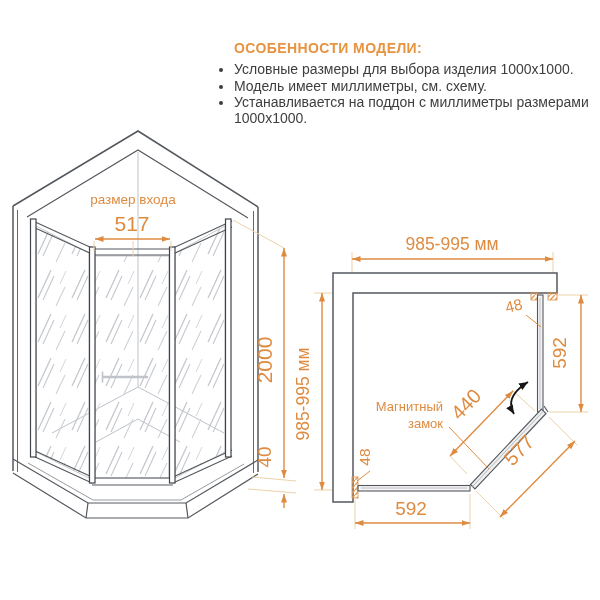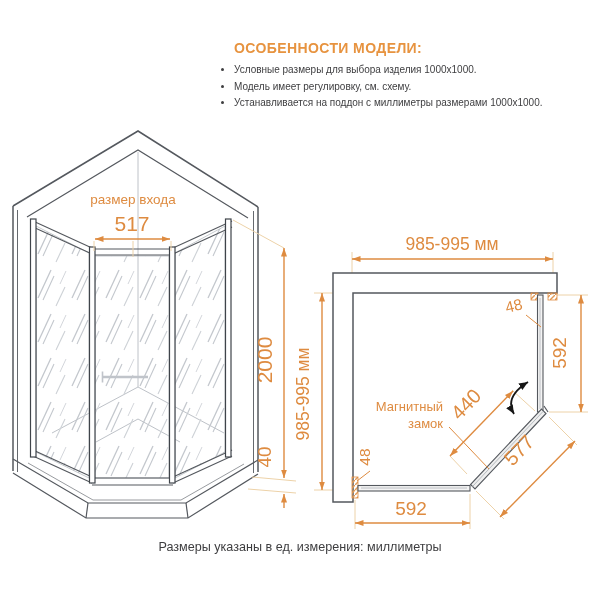--- a/index.html
+++ b/index.html
@@ -1,37 +1,37 @@
 <!DOCTYPE html>
 <html><head>
 <meta charset="utf-8">
 <style>
   html,body{margin:0;padding:0;background:#ffffff;}
   #canvas{position:relative;width:600px;height:600px;background:#ffffff;overflow:hidden;
           font-family:"Liberation Sans", sans-serif;}
   .features{position:absolute;left:212px;top:40px;width:380px;}
   .features h3{margin:0 0 6px 22px;font-size:14px;font-weight:800;letter-spacing:.4px;color:#E7933F;}
   .features ul{margin:0;padding:0 0 0 22px;list-style:disc;color:#3E3E40;}
-  .features li{font-size:10px;line-height:15.6px;margin:0 0 1px 0;}
+  .features li{font-size:14px;line-height:15.6px;margin:0 0 1px 0;}
   .footer-note{position:absolute;left:0;right:0;top:540px;text-align:center;
                font-size:12.6px;color:#3E3E40;}
   svg text{font-family:"Liberation Sans", sans-serif;}
   .dimtxt{fill:#DE8B40;}
 </style>
 </head>
 <body>
 
 <div id="canvas">
 
   
   <div class="features">
     <h3>ОСОБЕННОСТИ МОДЕЛИ:</h3>
     <ul>
       <li>Условные размеры для выбора изделия 1000x1000.</li>
-      <li>Модель имеет регулировку, см. схему.</li>
+      <li>Модель имеет миллиметры, см. схему.</li>
       <li>Устанавливается на поддон с миллиметры размерами 1000x1000.</li>
     </ul>
   </div>
 
   
   <svg width="600" height="600" viewBox="0 0 600 600">
     <defs>
       <pattern id="glassHatch" width="34" height="44" patternUnits="userSpaceOnUse">
         <line x1="4" y1="34" x2="17" y2="6" stroke="#C3C7CD" stroke-width="1.3"></line>
         <line x1="9" y1="36" x2="20" y2="12" stroke="#C3C7CD" stroke-width="1.1"></line>
@@ -213,14 +213,13 @@
 
       <g>
         <line x1="449" y1="427" x2="489" y2="469" stroke="#DE8B40" stroke-width="1"></line>
         <text class="dimtxt" x="443" y="411" text-anchor="end" font-size="13">Магнитный</text>
         <text class="dimtxt" x="443" y="428" text-anchor="end" font-size="13">замок</text>
       </g>
     </g>
   </svg>
 
   
-  <div class="footer-note">Размеры указаны в ед. измерения: миллиметры</div>
 </div>
 
 </body></html>

